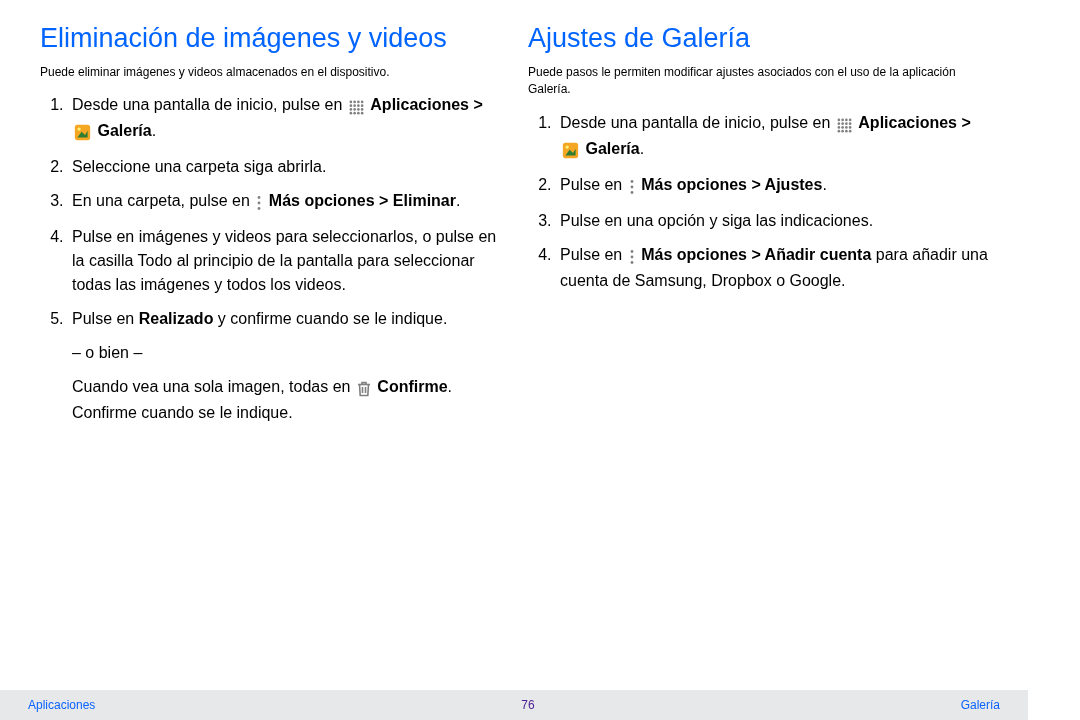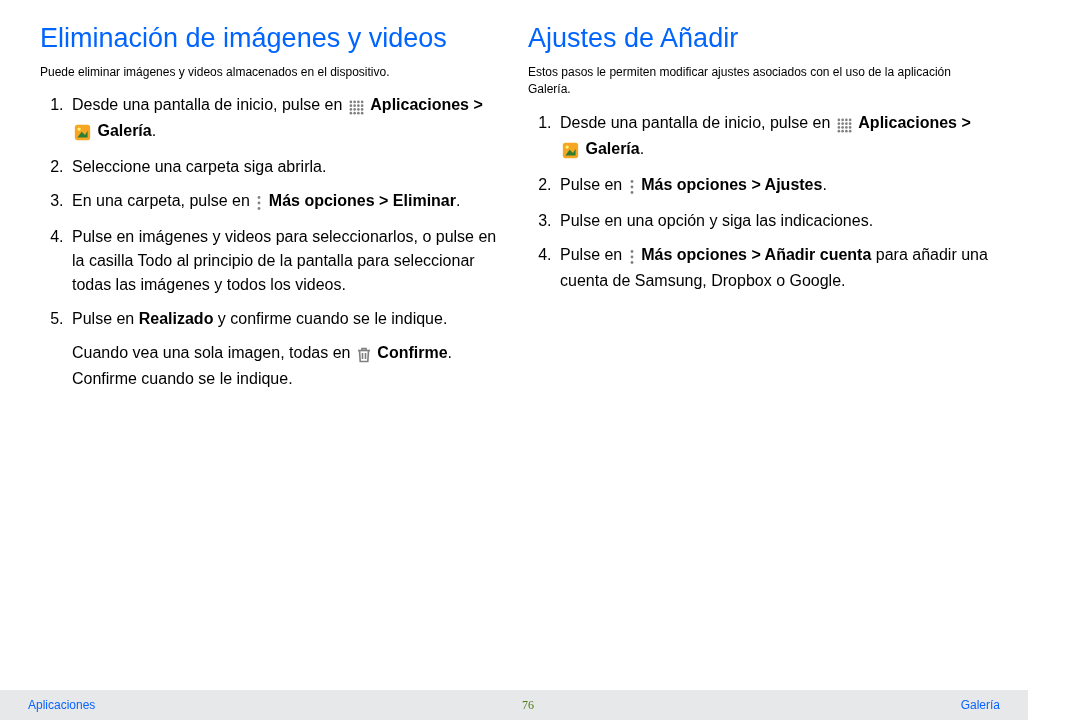--- a/index.html
+++ b/index.html
@@ -71,22 +71,21 @@
     align-items: center;
     justify-content: space-between;
     padding: 0 28px;
     box-sizing: border-box;
     font-size: 12px;
   }
   .footer .fleft, .footer .fright {
     color: #0a63ff;
   }
   .footer .fcenter {
-    color: #4d7c0f;
-    font-family: Liberation Serif, serif;
+    color: #4c1d95;
   }
 </style>
 </head>
 <body>
 
 <div class="page">
   <div class="columns">
 
     <div class="col">
       <h2 class="section-title">Eliminación de imágenes y videos</h2>
@@ -139,42 +138,43 @@
               <circle cx="3" cy="13.5" r="1.4" fill="#808080"></circle>
             </svg>
           </span>
           <span class="bold">Más opciones &gt; Eliminar</span><span>.</span>
         </li>
 
         <li>Pulse en imágenes y videos para seleccionarlos, o pulse en la casilla Todo al principio de la pantalla para seleccionar todas las imágenes y todos los videos.</li>
 
         <li>
           <span>Pulse en </span><span class="bold">Realizado</span><span> y confirme cuando se le indique.</span>
+          <div class="substep">– o bien –</div>
           <div class="substep">
             <span>Cuando vea una sola imagen, todas en </span>
             <span class="icon-trash">
               <svg width="14" height="16" viewBox="0 0 14 16">
                 <g fill="none" stroke="#808080" stroke-width="1.6">
                   <path d="M1 3.5 H13"></path>
                   <path d="M5 3.5 V1.6 H9 V3.5"></path>
                   <path d="M2.5 3.5 L3.2 14.5 H10.8 L11.5 3.5"></path>
                   <path d="M5.5 6 V12"></path>
                   <path d="M8.5 6 V12"></path>
                 </g>
               </svg>
             </span>
             <span class="bold">Confirme</span><span>. Confirme cuando se le indique.</span>
           </div>
         </li>
       </ol>
     </div>
 
     <div class="col">
-      <h2 class="section-title">Ajustes de Añadir</h2>
-      <p class="intro">Estos pasos le permiten modificar ajustes asociados con el uso de la aplicación Galería.</p>
+      <h2 class="section-title">Ajustes de Galería</h2>
+      <p class="intro">Puede pasos le permiten modificar ajustes asociados con el uso de la aplicación Galería.</p>
 
       <ol class="steps">
         <li>
           <span>Desde una pantalla de inicio, pulse en </span>
           <span class="icon-grid">
             <svg width="15" height="15" viewBox="0 0 16 16">
               <g fill="#808080">
                 <circle cx="2" cy="2" r="1.4"></circle>
                   <circle cx="6" cy="2" r="1.4"></circle>
                   <circle cx="10" cy="2" r="1.4"></circle>

